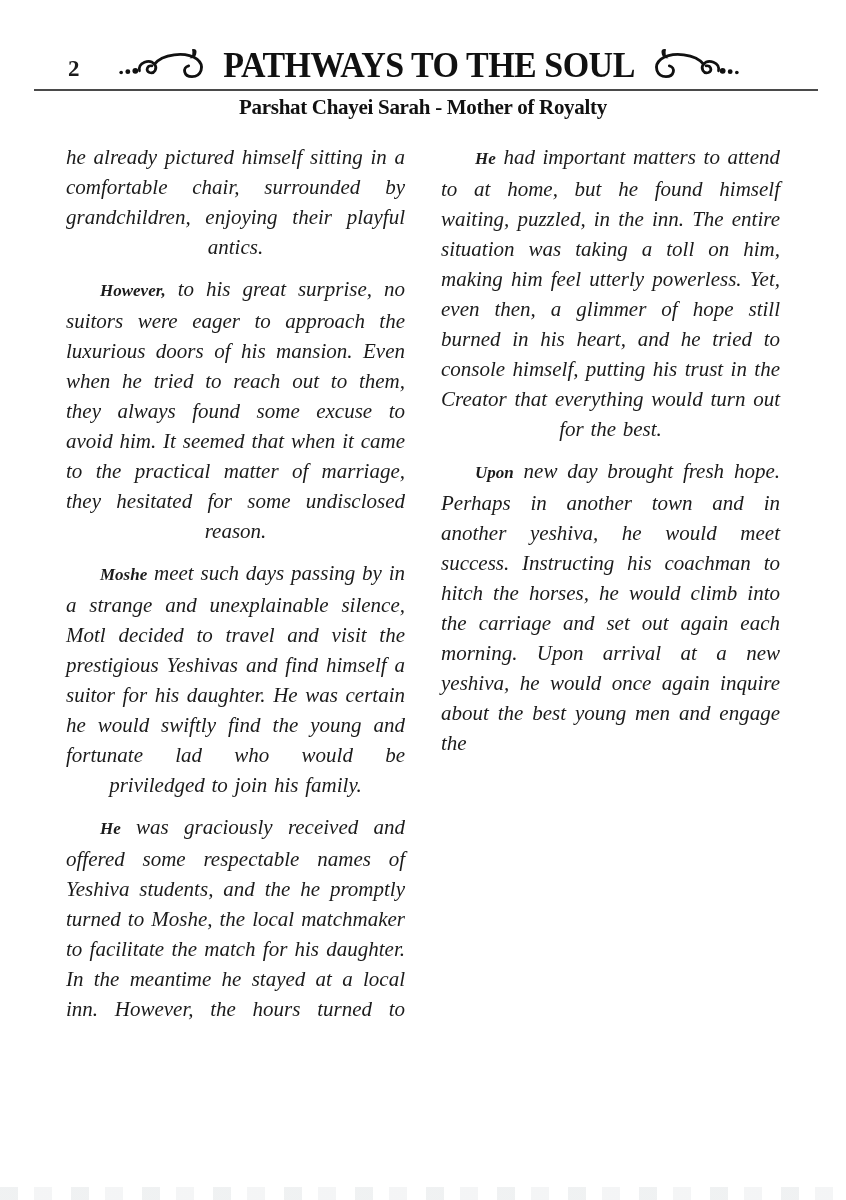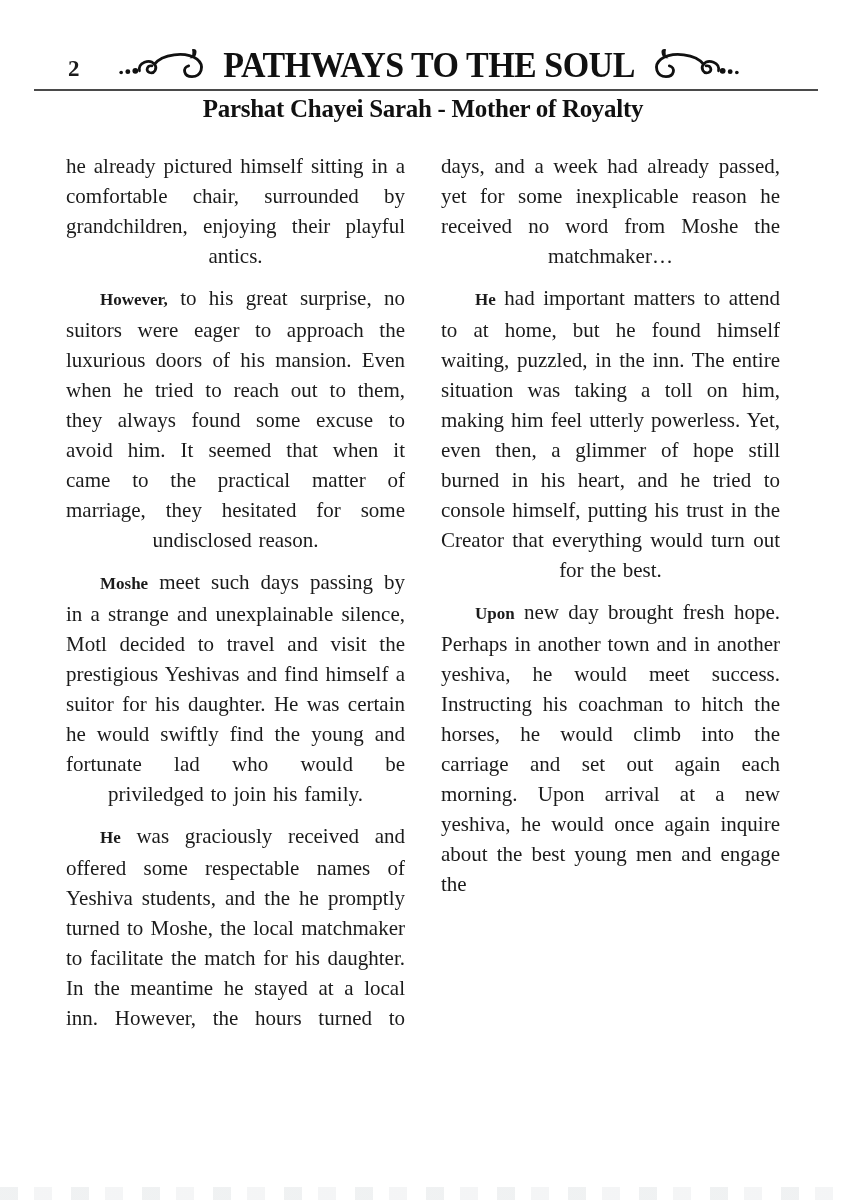--- a/index.html
+++ b/index.html
@@ -37,29 +37,30 @@
   .flourish { display: block; }
   .flourish.right { transform: scaleX(-1); }
   .header-rule {
     margin: 5px 28px 0 34px;
     border: 0; border-top: 2px solid #4a4a4a;
     height: 0;
   }
   .subtitle {
     margin: 4px 0 0 0;
     text-align: center;
-    font-size: 25px; font-weight: bold;
+    font-size: 21px; font-weight: bold;
     letter-spacing: -0.3px;
     color: #111;
   }
   
   .columns {
     display: flex; gap: 36px;
     padding: 0 66px;
-    margin-top: 28px;
+    margin-top: 22px;
+    font-style: italic;
   }
   .col { flex: 1 1 0; min-width: 0; }
   .para {
     margin: 0 0 12px 0;
     font-size: 21px;
     line-height: 30px;
     word-spacing: 1.5px;
     text-align: justify;
     text-align-last: center;
     color: #1b1b1b;
@@ -123,21 +124,20 @@
         <span>to his great surprise, no suitors were eager to approach the luxurious doors of his mansion. Even when he tried to reach out to them, they always found some excuse to avoid him. It seemed that when it came to the practical matter of marriage, they hesitated for some undisclosed reason.</span></p>
 
       <p class="para indent"><span class="lead">Moshe</span>
         <span>meet such days passing by in a strange and unexplainable silence, Motl decided to travel and visit the prestigious Yeshivas and find himself a suitor for his daughter. He was certain he would swiftly find the young and fortunate lad who would be priviledged to join his family.</span></p>
 
       <p class="para indent cont"><span class="lead">He</span>
         <span>was graciously received and offered some respectable names of Yeshiva students, and the he promptly turned to Moshe, the local matchmaker to facilitate the match for his daughter. In the meantime he stayed at a local inn. However, the hours turned to</span></p>
     </div>
 
     <div class="col">
-      <p class="para"><span>days, and a week had already passed, yet for some inexplicable reason he received no word from Moshe the matchmaker…</span></p>
 
 
       <p class="para indent"><span class="lead">He</span>
         <span>had important matters to attend to at home, but he found himself waiting, puzzled, in the inn. The entire situation was taking a toll on him, making him feel utterly powerless. Yet, even then, a glimmer of hope still burned in his heart, and he tried to console himself, putting his trust in the Creator that everything would turn out for the best.</span></p>
 
       <p class="para indent cont"><span class="lead">Upon</span>
         <span>new day brought fresh hope. Perhaps in another town and in another yeshiva, he would meet success. Instructing his coachman to hitch the horses, he would climb into the carriage and set out again each morning. Upon arrival at a new yeshiva, he would once again inquire about the best young men and engage the</span></p>
     </div>
 
   </div>

